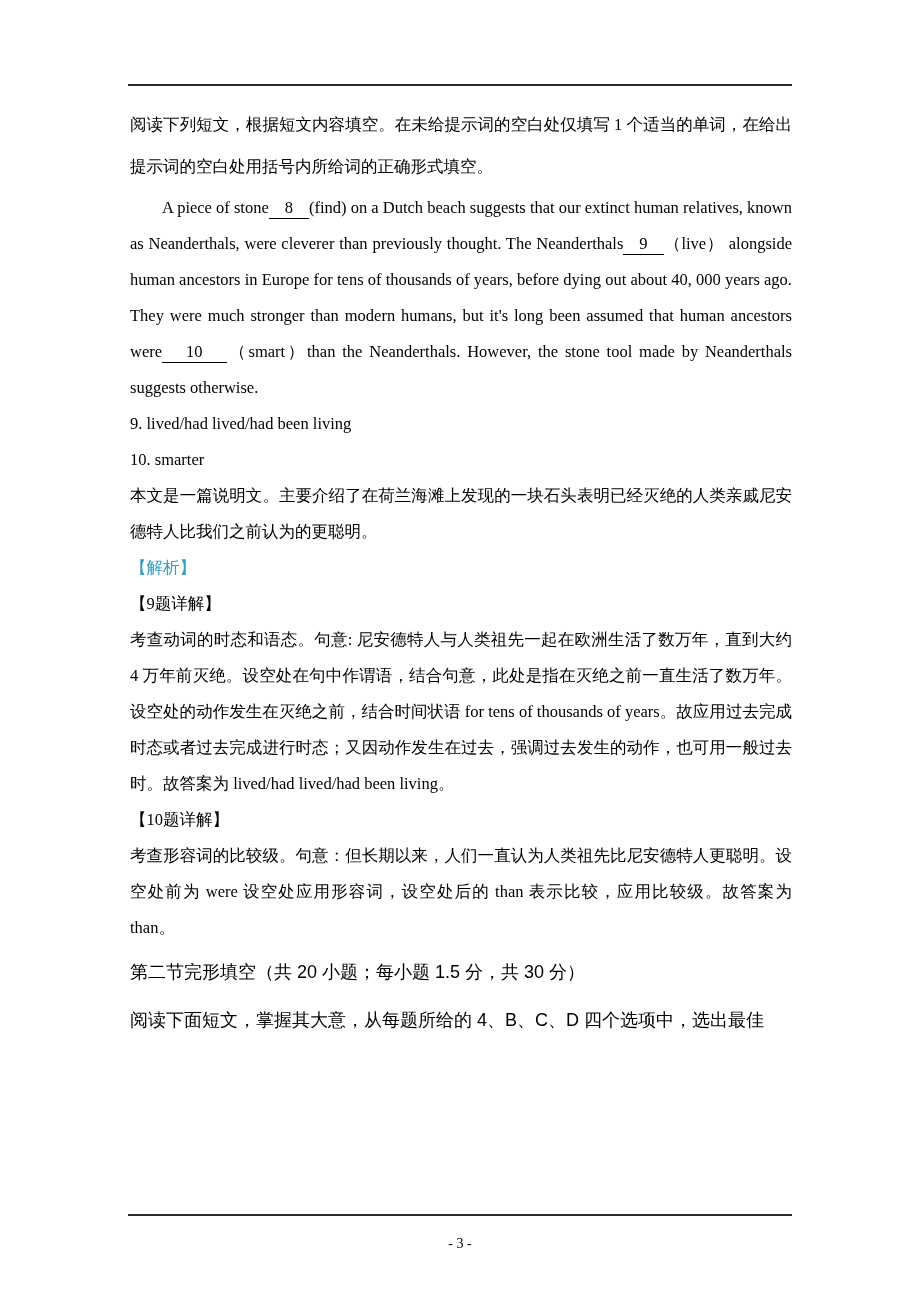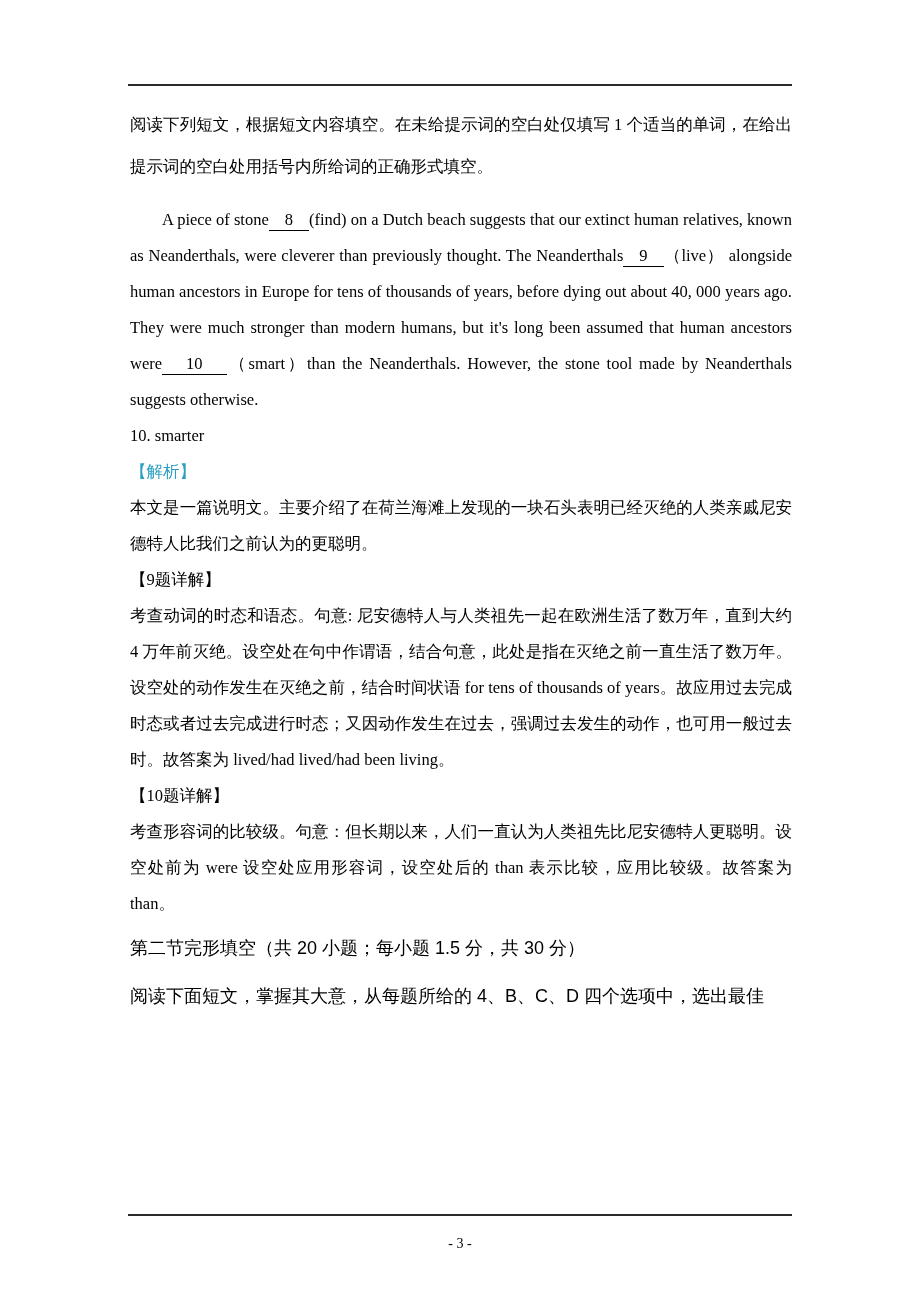--- a/index.html
+++ b/index.html
@@ -20,21 +20,21 @@
   .passage .indent { display:inline-block; width:32px; }
   .blank {
     display:inline-block;
     border-bottom:1px solid #000;
     padding:0 16px;
     line-height:20px;
     text-align:center;
   }
   .blank-wide { padding:0 24px; }
   .accent { color:var(--accent,#2e9fc1); }
-  .gap-sm { margin-top:14px; }
+  .gap-sm { margin-top:2px; }
   .heading {
     font-family:"Liberation Sans","DejaVu Sans",sans-serif;
     font-weight:normal;
     font-size:18px;
     line-height:44px;
     margin-top:4px;
   }
   .footer {
     position:absolute; left:0; top:1236px; width:920px;
     text-align:center; font-size:14px; color:#000;
@@ -47,26 +47,27 @@
 
   <div class="rule rule-top"></div>
 
   <div class="content">
 
     <p class="para para-loose">阅读下列短文，根据短文内容填空。在未给提示词的空白处仅填写 1 个适当的单词，在给出提示词的空白处用括号内所给词的正确形式填空。</p>
 
     <p class="para passage gap-sm"><span class="indent"></span><span>A piece of stone</span><span class="blank">8</span><span>(find) on a Dutch beach suggests that our extinct human relatives, known as Neanderthals, were cleverer than previously thought. The Neanderthals</span><span class="blank">9</span><span>（live） alongside human ancestors in Europe for tens of thousands of years, before dying out about 40, 000 years ago. They were much stronger than modern humans, but it's long been assumed that human ancestors were</span><span class="blank blank-wide">10</span><span>（smart）than the Neanderthals. However, the stone tool made by Neanderthals suggests otherwise.</span></p>
 
 
+    <p class="para">9. lived/had lived/had been living</p>
 
     <p class="para">10. smarter</p>
 
+    <p class="para">本文是一篇说明文。主要介绍了在荷兰海滩上发现的一块石头表明已经灭绝的人类亲戚尼安德特人比我们之前认为的更聪明。</p>
+
     <p class="para"><span class="accent">【解析】</span></p>
-
-    <p class="para">本文是一篇说明文。主要介绍了在荷兰海滩上发现的一块石头表明已经灭绝的人类亲戚尼安德特人比我们之前认为的更聪明。</p>
 
 
     <p class="para">【9题详解】</p>
     <p class="para">考查动词的时态和语态。句意: 尼安德特人与人类祖先一起在欧洲生活了数万年，直到大约 4 万年前灭绝。设空处在句中作谓语，结合句意，此处是指在灭绝之前一直生活了数万年。设空处的动作发生在灭绝之前，结合时间状语 for tens of thousands of years。故应用过去完成时态或者过去完成进行时态；又因动作发生在过去，强调过去发生的动作，也可用一般过去时。故答案为 lived/had lived/had been living。</p>
 
     <p class="para">【10题详解】</p>
     <p class="para">考查形容词的比较级。句意：但长期以来，人们一直认为人类祖先比尼安德特人更聪明。设空处前为 were 设空处应用形容词，设空处后的 than 表示比较，应用比较级。故答案为 than。</p>
 
     <p class="heading">第二节完形填空（共 20 小题；每小题 1.5 分，共 30 分）</p>
     <p class="heading">阅读下面短文，掌握其大意，从每题所给的 4、B、C、D 四个选项中，选出最佳</p>

